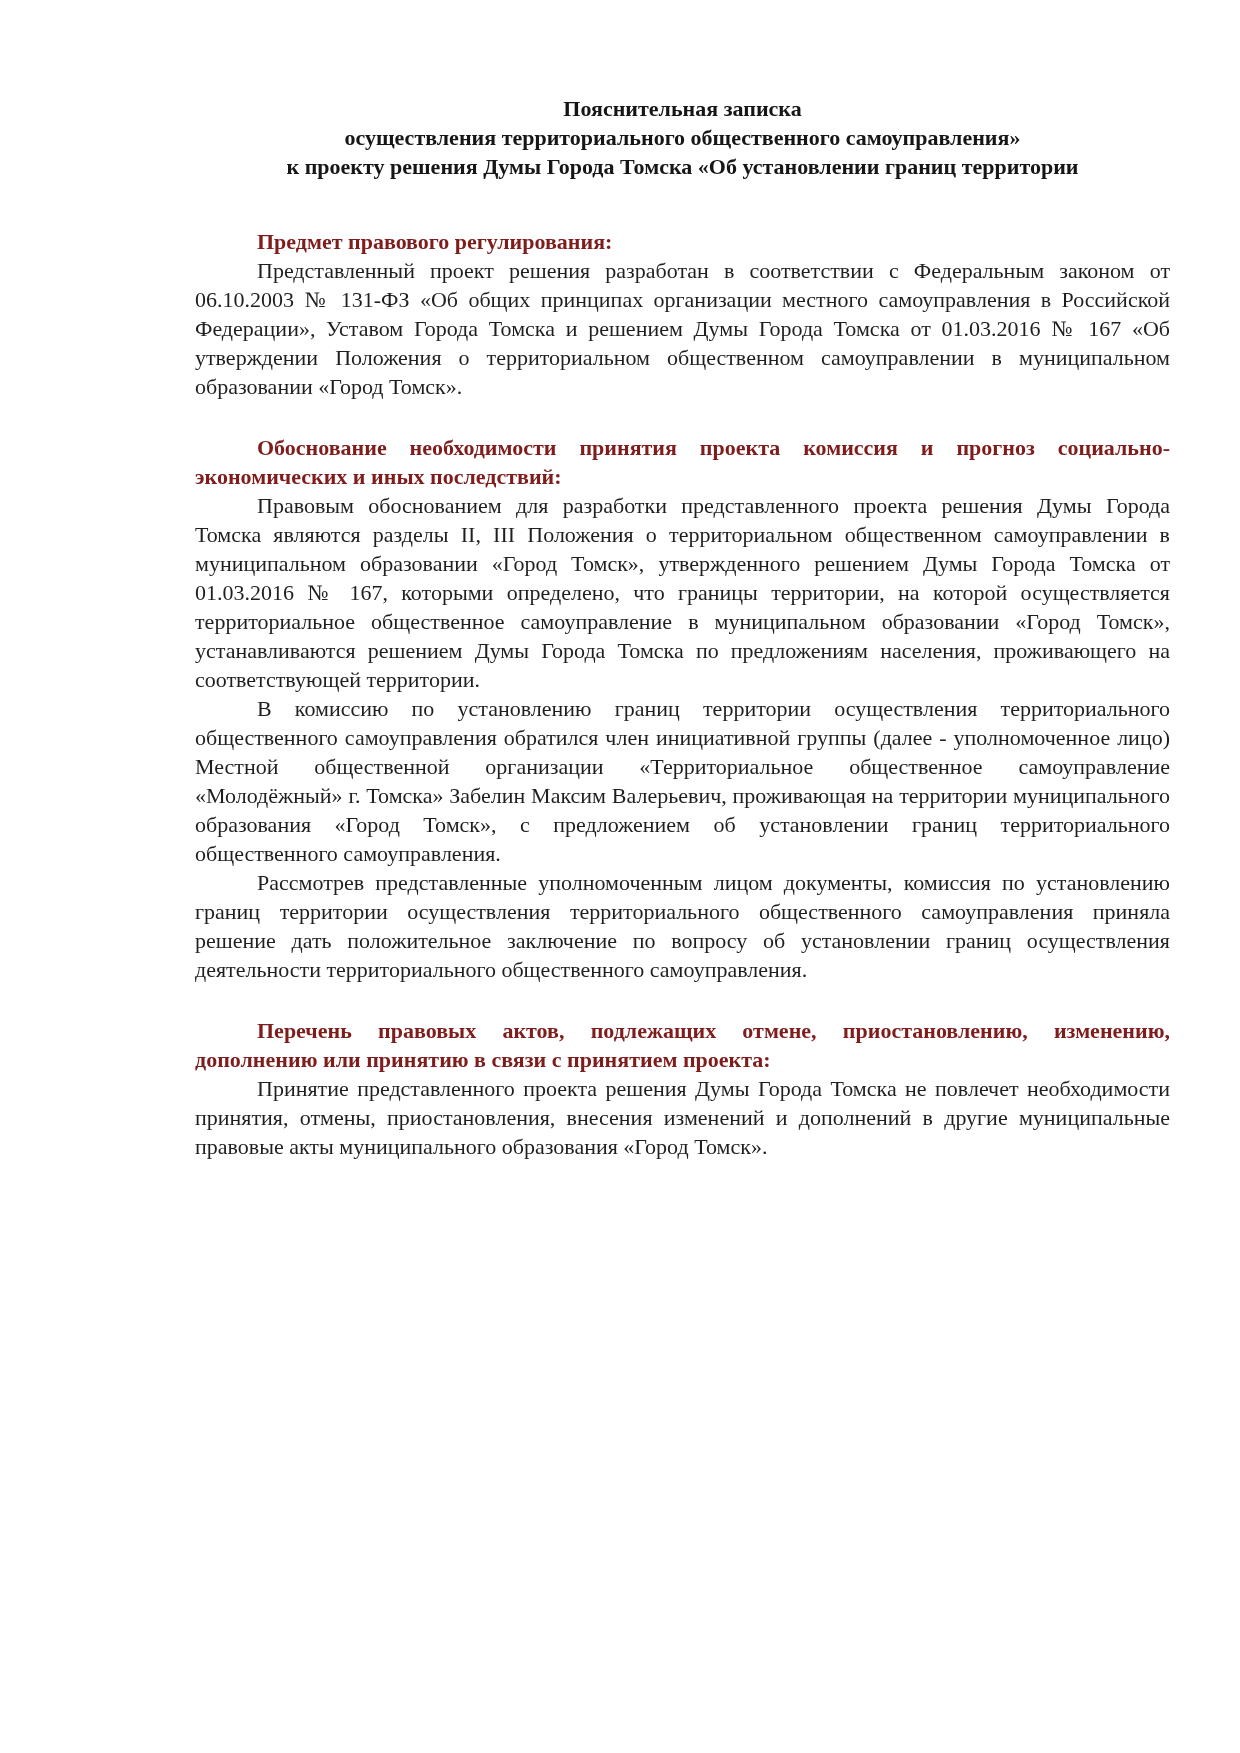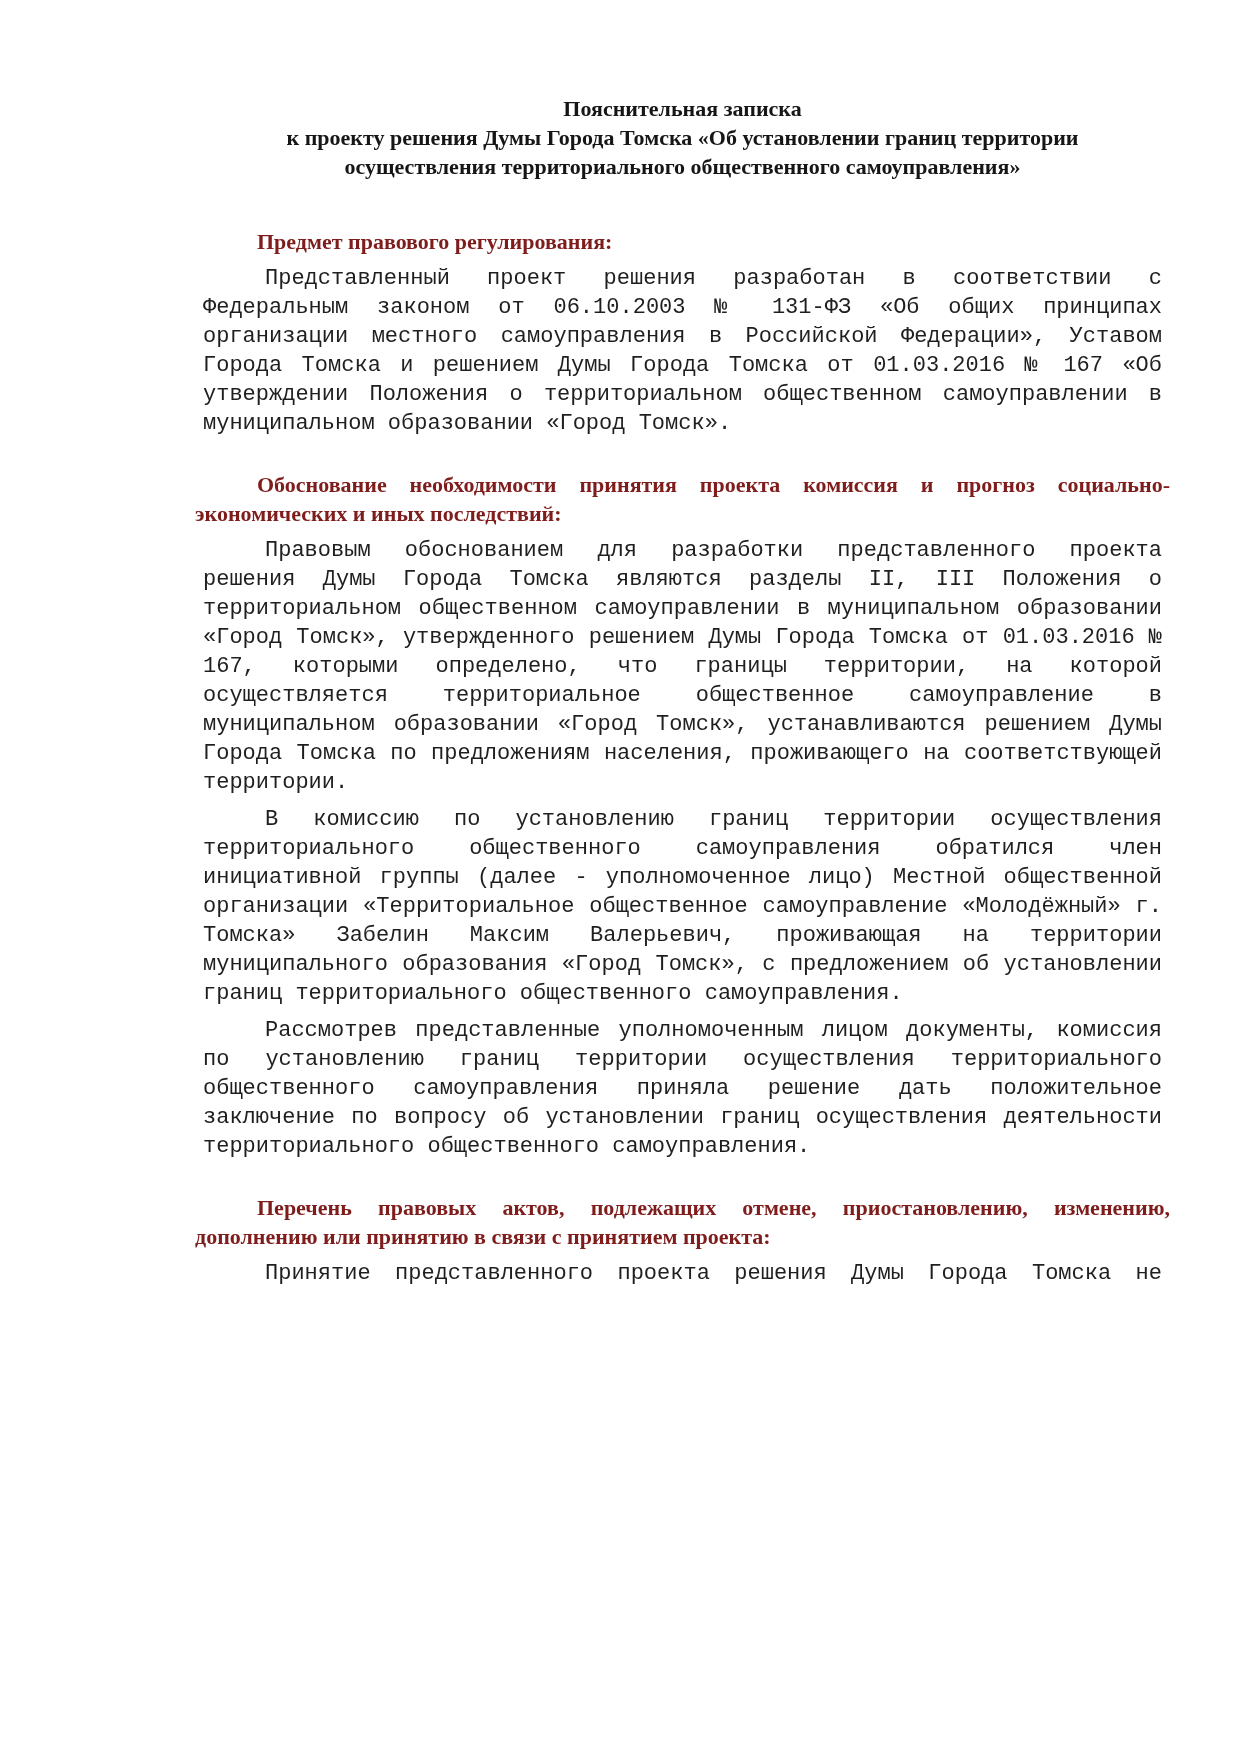--- a/index.html
+++ b/index.html
@@ -32,24 +32,23 @@
   .sec-heading {
     font-weight: bold;
     color: #7f1d1d;
     margin: 0;
     font-size: 22px;
     line-height: 29px;
     text-align: justify;
     text-indent: 62px;
   }
   .para {
-    margin: 8px;
+    margin: 0;
     text-align: justify;
     text-indent: 62px;
-    font-family: Liberation Mono, monospace;
   }
   .para.big-indent { text-indent: 76px; }
   .sig-left {
     position: absolute;
     left: 185px;
     top: 1383px;
     line-height: 31px;
     color: #1f1f1f;
   }
   .sig-name {
@@ -76,22 +75,22 @@
     box-shadow: 0 -8px 4px -2px #c9c9c9;
   }
 </style>
 </head>
 <body>
 
 <div class="page">
 
   <div class="doc-title">
     <div class="t-line">Пояснительная записка</div>
+    <div class="t-line">осуществления территориального общественного самоуправления»</div>
     <div class="t-line">к проекту решения Думы Города Томска «Об установлении  границ территории</div>
-    <div class="t-line">осуществления территориального общественного самоуправления»</div>
   </div>
 
   <section>
     <h2 class="sec-heading">Предмет правового регулирования:</h2>
     <p class="para">Представленный проект решения разработан в соответствии с Федеральным законом от 06.10.2003 № 131-ФЗ «Об общих принципах организации местного самоуправления в Российской Федерации», Уставом Города Томска и решением Думы Города Томска от 01.03.2016 № 167 «Об утверждении Положения о территориальном общественном самоуправлении в муниципальном образовании «Город Томск».</p>
   </section>
 
   <section class="sec-gap">
     <h2 class="sec-heading">Обоснование необходимости принятия проекта комиссия и прогноз социально-экономических и иных последствий:</h2>
     <p class="para">Правовым обоснованием для разработки представленного проекта решения Думы Города Томска являются разделы II, III Положения о территориальном общественном самоуправлении в муниципальном образовании «Город Томск», утвержденного решением Думы Города Томска от 01.03.2016 № 167, которыми определено, что границы территории, на которой осуществляется территориальное общественное самоуправление в муниципальном образовании «Город Томск», устанавливаются решением Думы Города Томска по предложениям населения, проживающего на соответствующей территории.</p>

